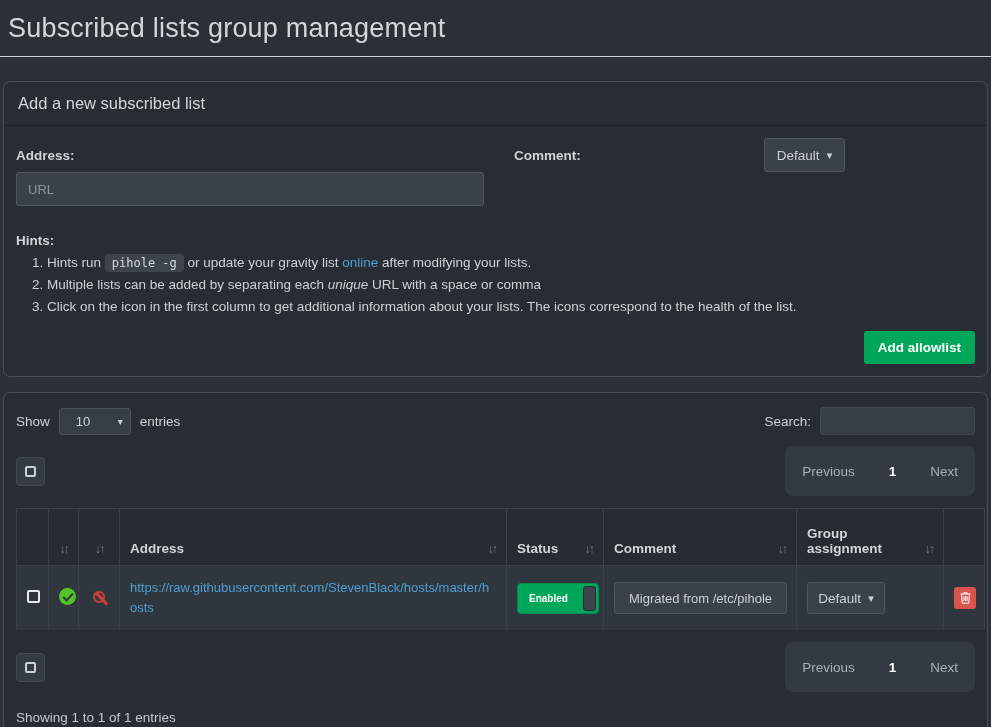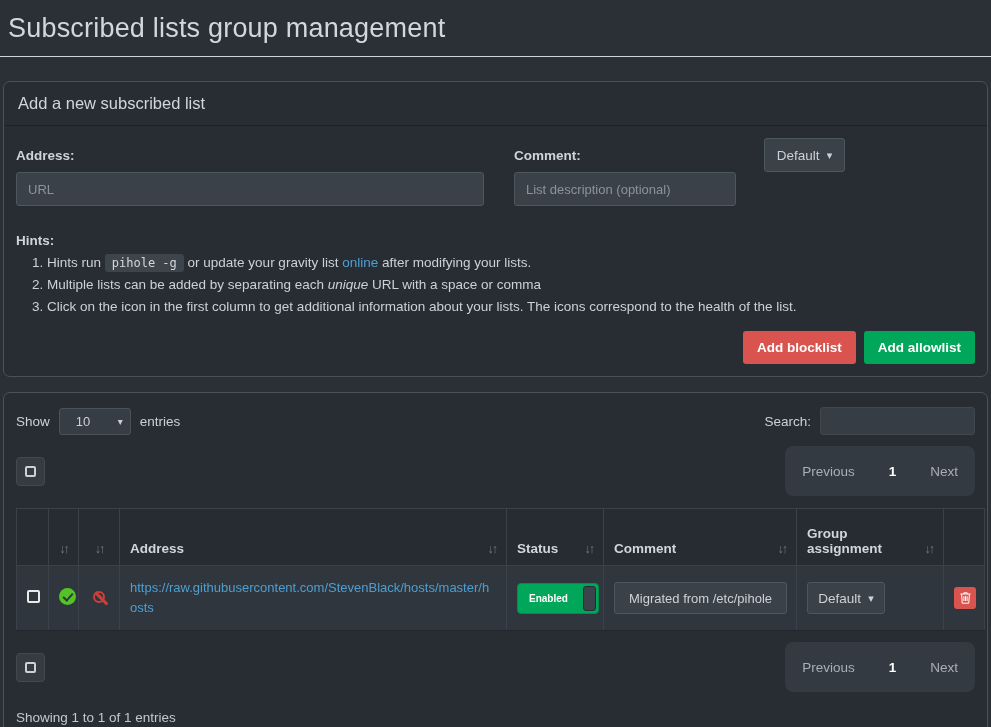--- a/index.html
+++ b/index.html
@@ -158,21 +158,20 @@
 <section class="panel panel-add">
   <div class="panel-heading">Add a new subscribed list</div>
   <div class="panel-body">
     <div class="form-row">
       <div class="fcol fcol-address">
         <label>Address:</label>
         <input class="form-input address-input" type="text" placeholder="URL" style="">
       </div>
       <div class="fcol fcol-comment">
         <label>Comment:</label>
-        <input class="form-input comment-input" type="text" placeholder="List description (optional)" style="">
       </div>
       <div class="fcol fcol-group">
         <button class="dropdown-btn">
           <span>Default</span>
           <span class="caret">▾</span>
         </button>
       </div>
     </div>
 
     <div class="hints">
@@ -184,21 +183,20 @@
         <li>
           <span>Multiple lists can be added by separating each </span><em>unique</em><span> URL with a space or comma</span>
         </li>
         <li>
           <span>Click on the icon in the first column to get additional information about your lists. The icons correspond to the health of the list.</span>
         </li>
       </ol>
     </div>
 
     <div class="actions">
-      <button class="btn btn-red">Add blocklist</button>
       <button class="btn btn-green">Add allowlist</button>
     </div>
   </div>
 </section>
 
 <section class="panel panel-lists">
   <div class="panel-body">
 
     <div class="dt-top">
       <div class="length">

